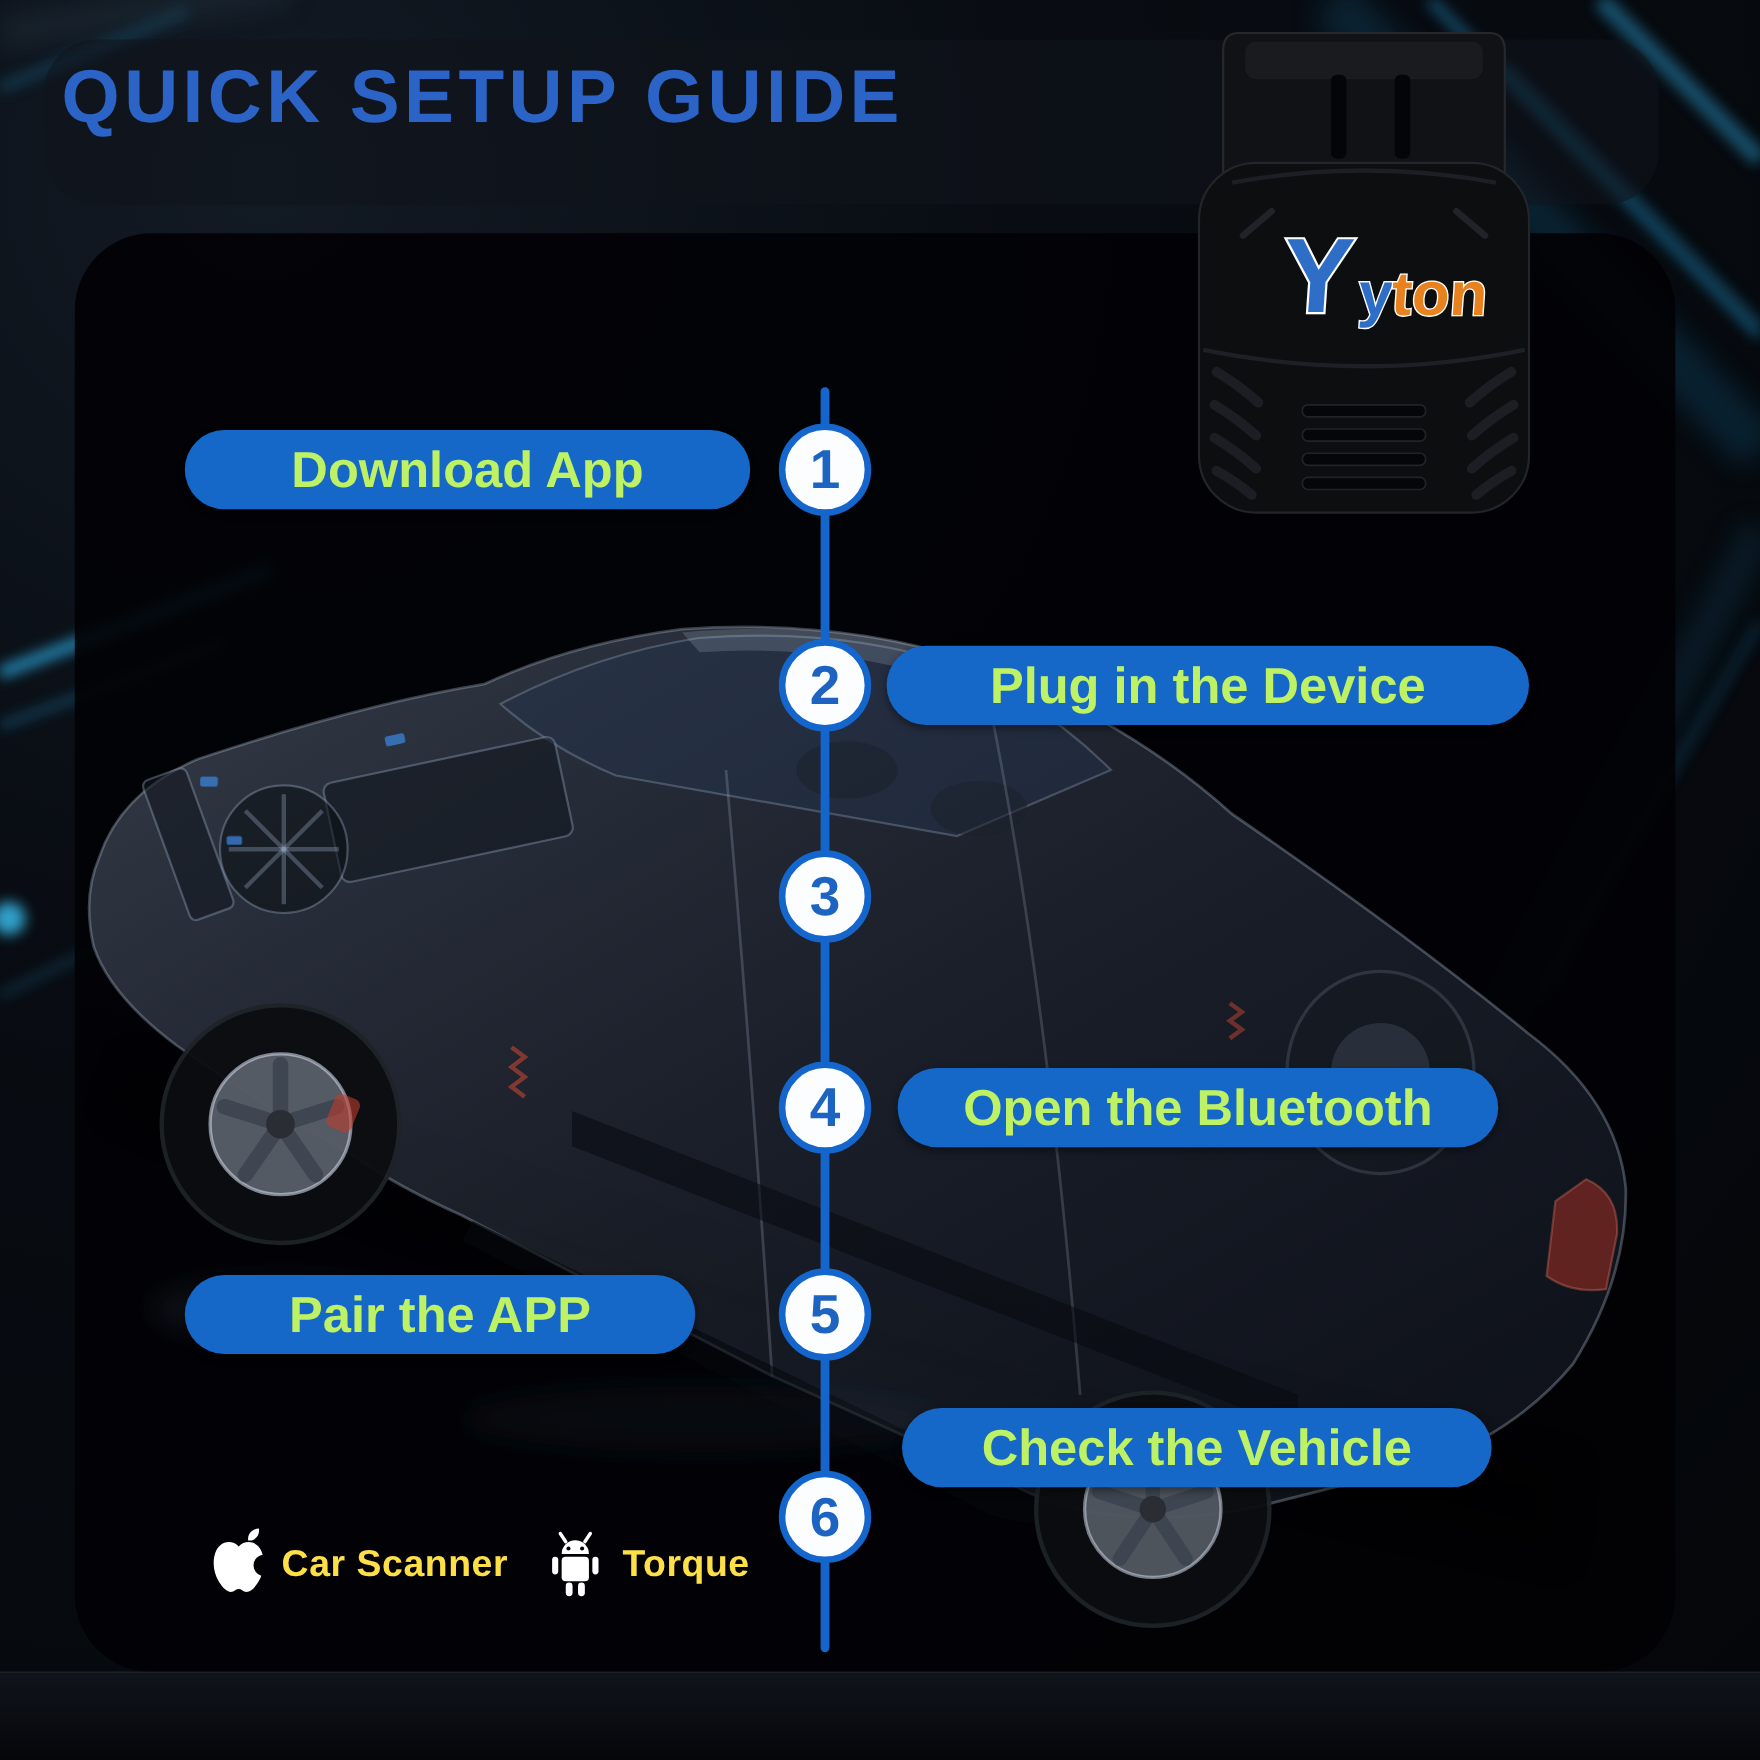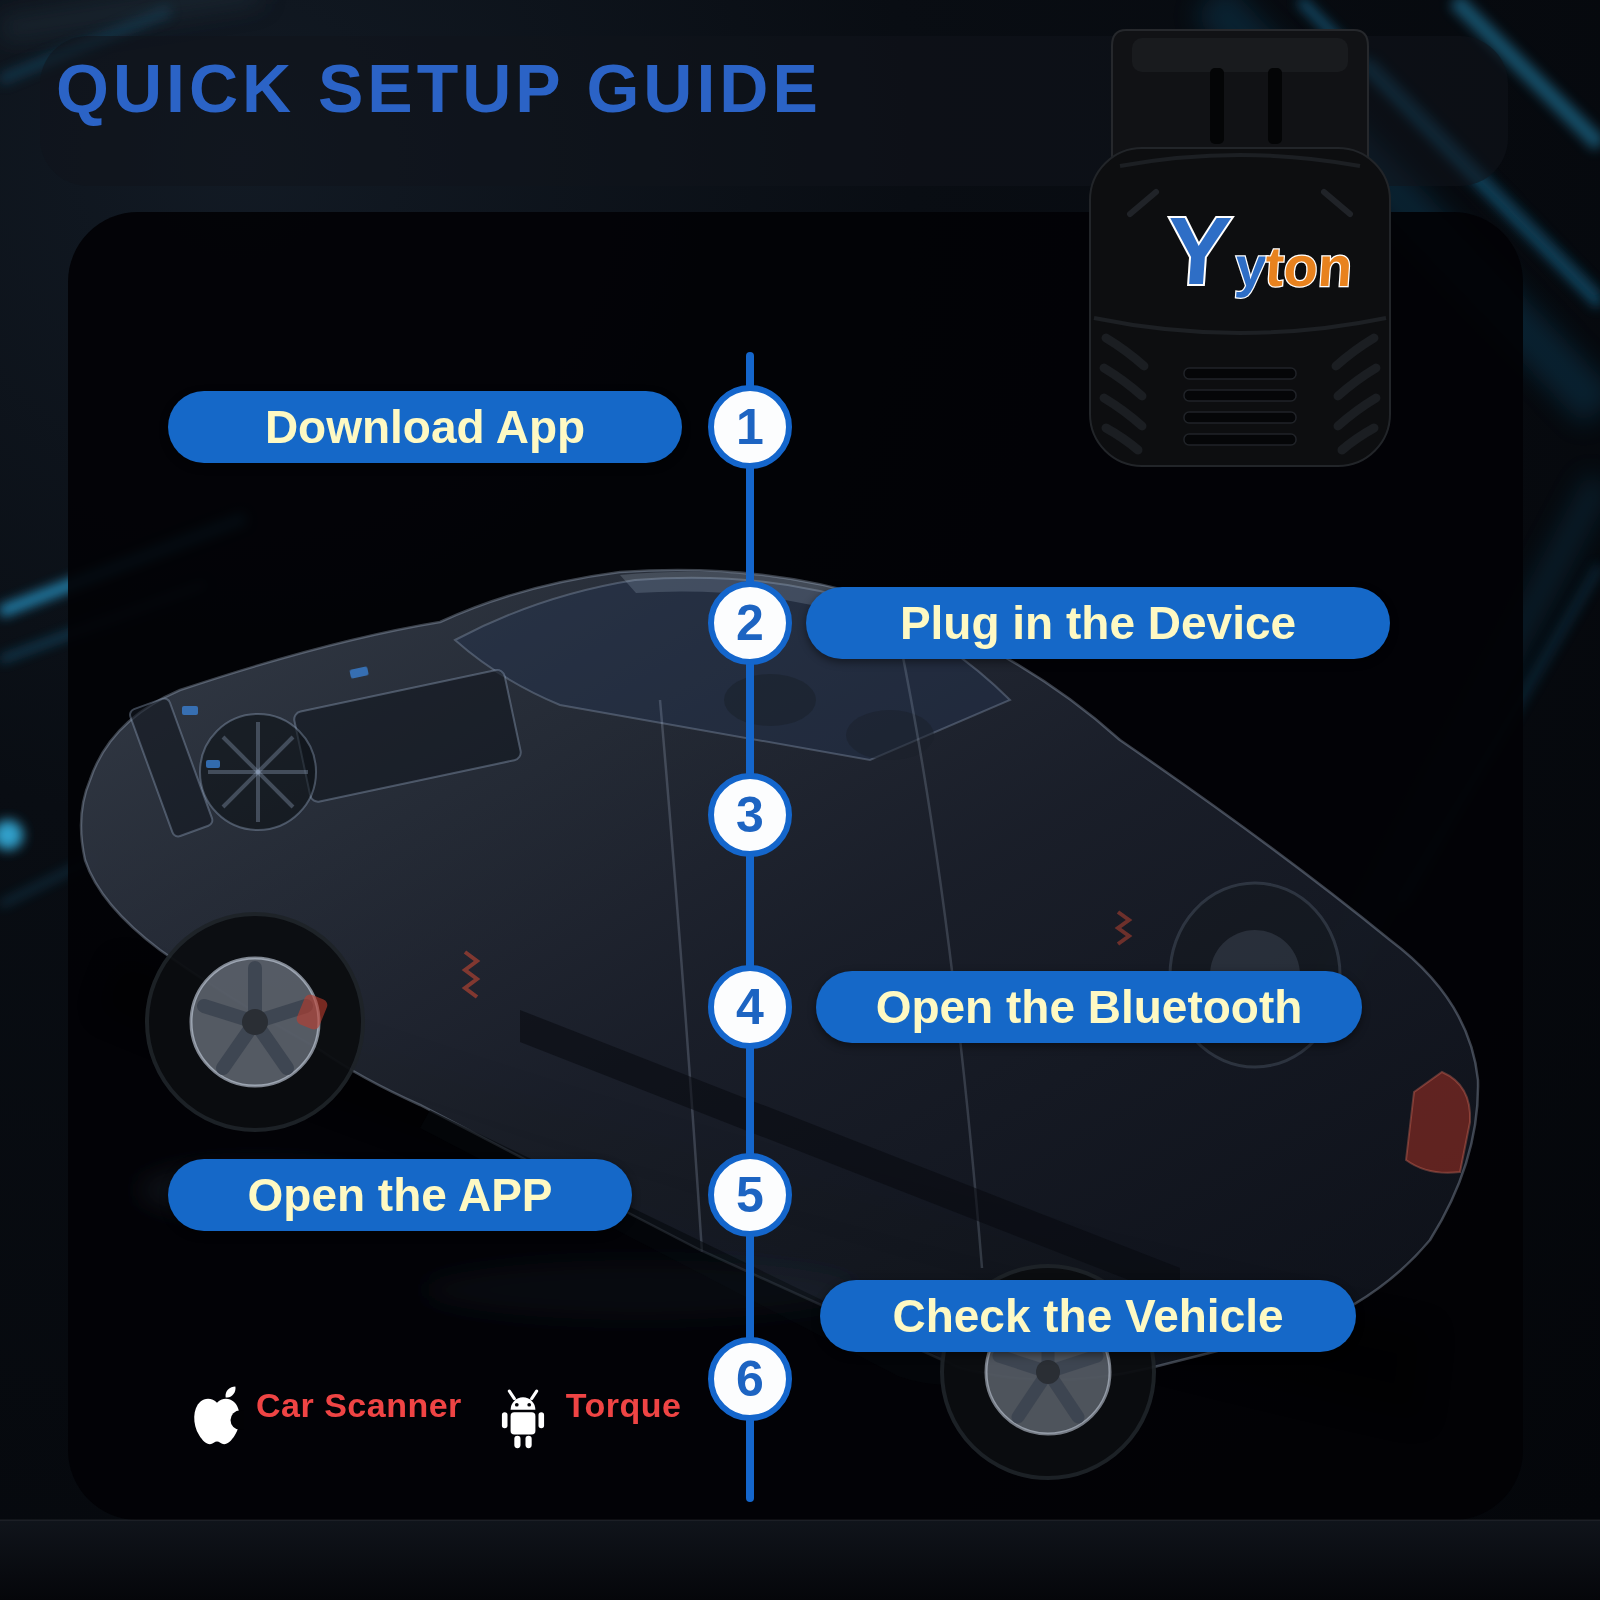--- a/index.html
+++ b/index.html
@@ -15,36 +15,36 @@
 
   
   .tl-line{position:absolute;left:746px;top:352px;width:8px;height:1150px;
            background:#1466cc;border-radius:4px;}
   .node{position:absolute;left:708px;width:72px;height:72px;border-radius:50%;
         background:#fcfdfe;border:6px solid #1466cc;color:#1d64c2;
         font-size:50px;font-weight:bold;display:flex;align-items:center;
         justify-content:center;line-height:1;z-index:6;}
   .n1{top:385px}.n2{top:581px}.n3{top:773px}.n4{top:965px}.n5{top:1153px}.n6{top:1337px}
 
-  .pill{position:absolute;height:72px;border-radius:36px;background:#1568c8;color:#fef9c3;
+  .pill{position:absolute;height:72px;border-radius:36px;background:#1568c8;color:#bef264;
         font-weight:bold;font-size:46px;display:flex;align-items:center;justify-content:center;
         z-index:5;box-shadow:0 3px 8px rgba(0,0,0,0.45);white-space:nowrap;}
   .p1{left:168px;top:391px;width:514px;}
   .p2{left:806px;top:587px;width:584px;}
   .p3{left:168px;top:779px;width:444px;}
   .p4{left:816px;top:971px;width:546px;}
   .p5{left:168px;top:1159px;width:464px;}
   .p6{left:820px;top:1280px;width:536px;}
 
   
   .device{position:absolute;left:1060px;top:16px;z-index:4;}
 
   
   .apps{position:absolute;left:190px;top:1386px;height:72px;display:flex;
-        align-items:flex-start;z-index:5;color:#ef4444;}
+        align-items:center;z-index:5;color:#fde047;}
   .app-label{font-size:34px;font-weight:600;letter-spacing:0.5px;margin-left:12px;}
   .app-gap{width:30px;}
 </style>
 </head>
 <body>
 
 <div class="stage">
 
   <svg id="bg" viewBox="0 0 1600 1600">
     <defs>
@@ -232,21 +232,21 @@
   <div class="node n1">1</div>
   <div class="node n2">2</div>
   <div class="node n3">3</div>
   <div class="node n4">4</div>
   <div class="node n5">5</div>
   <div class="node n6">6</div>
 
   <div class="pill p1">Download App</div>
   <div class="pill p2">Plug in the Device</div>
   <div class="pill p4">Open the Bluetooth</div>
-  <div class="pill p5">Open the APP</div>
+  <div class="pill p5">Pair the APP</div>
   <div class="pill p6">Check the Vehicle</div>
 
   <div class="apps">
     <svg width="54" height="66" viewBox="0 0 100 120">
       <path fill="#ffffff" d="M66 20 C64 8 74 0 84 0 C86 10 78 22 66 20 Z"></path>
       <path fill="#ffffff" d="M50 30 C58 21 72 20 81 28 C95 40 96 70 83 90 C75 103 65 111 56 104
                C52 101 48 101 44 104 C35 111 25 103 17 90 C4 70 5 40 19 28 C28 20 42 21 50 30 Z"></path>
       <circle cx="93" cy="62" r="18" fill="#020205"></circle>
     </svg>
     <span class="app-label">Car Scanner</span>

